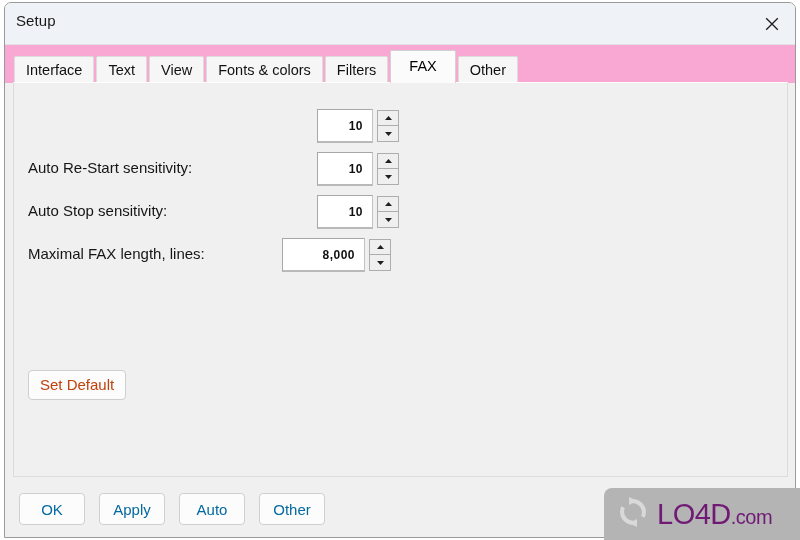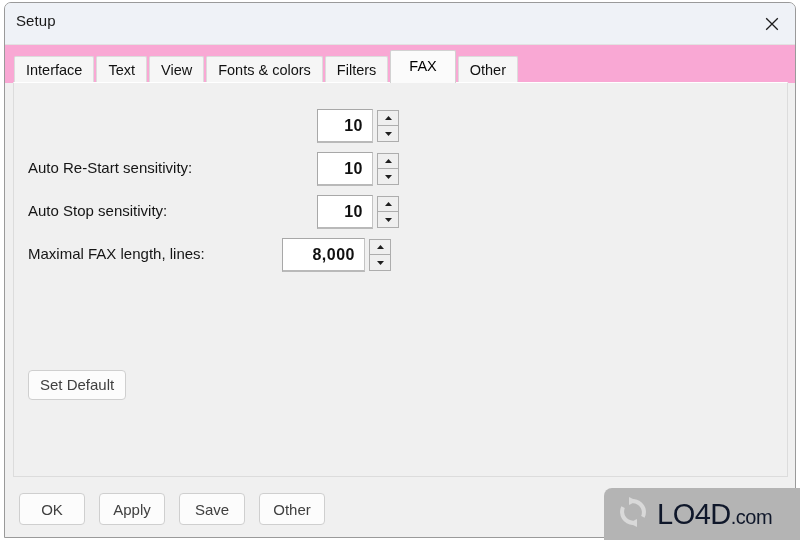--- a/index.html
+++ b/index.html
@@ -146,21 +146,21 @@
   .spin-field {
     background: #ffffff;
     border: 1px solid #a8a8a8;
     border-right-color: #c4c4c4;
     border-bottom: 2px solid #b9b9b9;
     box-sizing: border-box;
     display: flex;
     align-items: center;
     justify-content: flex-end;
     padding: 0 9px 0 6px;
-    font-size: 16px;
+    font-size: 12px;
     font-weight: bold;
     color: #101010;
     letter-spacing: 0.5px;
     font-family: "Liberation Sans", sans-serif;
   }
   .spin-buttons {
     margin-left: 4px;
     width: 22px;
     display: flex;
     flex-direction: column;
@@ -184,21 +184,21 @@
     position: absolute;
     left: 14px;
     top: 287px;
     height: 30px;
     padding: 0 11px;
     background: #fcfcfc;
     border: 1px solid #cfcfcf;
     border-radius: 4px;
     box-sizing: border-box;
     font-size: 15px;
-    color: #404040;
+    color: #c2410c;
     line-height: 28px;
     cursor: default;
     white-space: nowrap;
   }
 
   
   #footer {
     position: absolute;
     left: 0;
     top: 476px;
@@ -214,21 +214,21 @@
   }
   .footer-button {
     width: 66px;
     height: 32px;
     margin-right: 14px;
     background: #fcfcfc;
     border: 1px solid #cfcfcf;
     border-radius: 4px;
     box-sizing: border-box;
     font-size: 15px;
-    color: #404040;
+    color: #0369a1;
     display: flex;
     align-items: center;
     justify-content: center;
     cursor: default;
     white-space: nowrap;
   }
 
   
   #watermark {
     position: absolute;
@@ -238,21 +238,21 @@
     height: 52px;
     background: #b4b4b4;
     border-top-left-radius: 8px;
     display: flex;
     align-items: center;
     padding-left: 12px;
     box-sizing: border-box;
   }
   #watermark-text {
     font-size: 29px;
-    color: #0f172a;
+    color: #701a75;
     letter-spacing: -0.5px;
     margin-left: 7px;
     white-space: nowrap;
     font-family: "Liberation Sans", sans-serif;
   }
   #watermark-text .suffix { font-size: 20px; }
 </style>
 </head>
 <body>
 
@@ -357,21 +357,21 @@
     </div>
 
     <div id="set-default-button">Set Default</div>
 
   </div>
 
   <div id="footer">
     <div id="footer-buttons">
       <div class="footer-button">OK</div>
       <div class="footer-button">Apply</div>
-      <div class="footer-button">Save</div>
+      <div class="footer-button">Auto</div>
       <div class="footer-button">Other</div>
     </div>
   </div>
 
 </div>
 
 <div id="watermark">
   <span>
     <svg width="34" height="34" viewBox="0 0 34 34" aria-hidden="true">
       <path d="M17 4 a13 13 0 0 1 11.6 18.8 l-3.4 -1.9 A9.2 9.2 0 0 0 17 8.2 Z" fill="#d9d9d9"></path>

